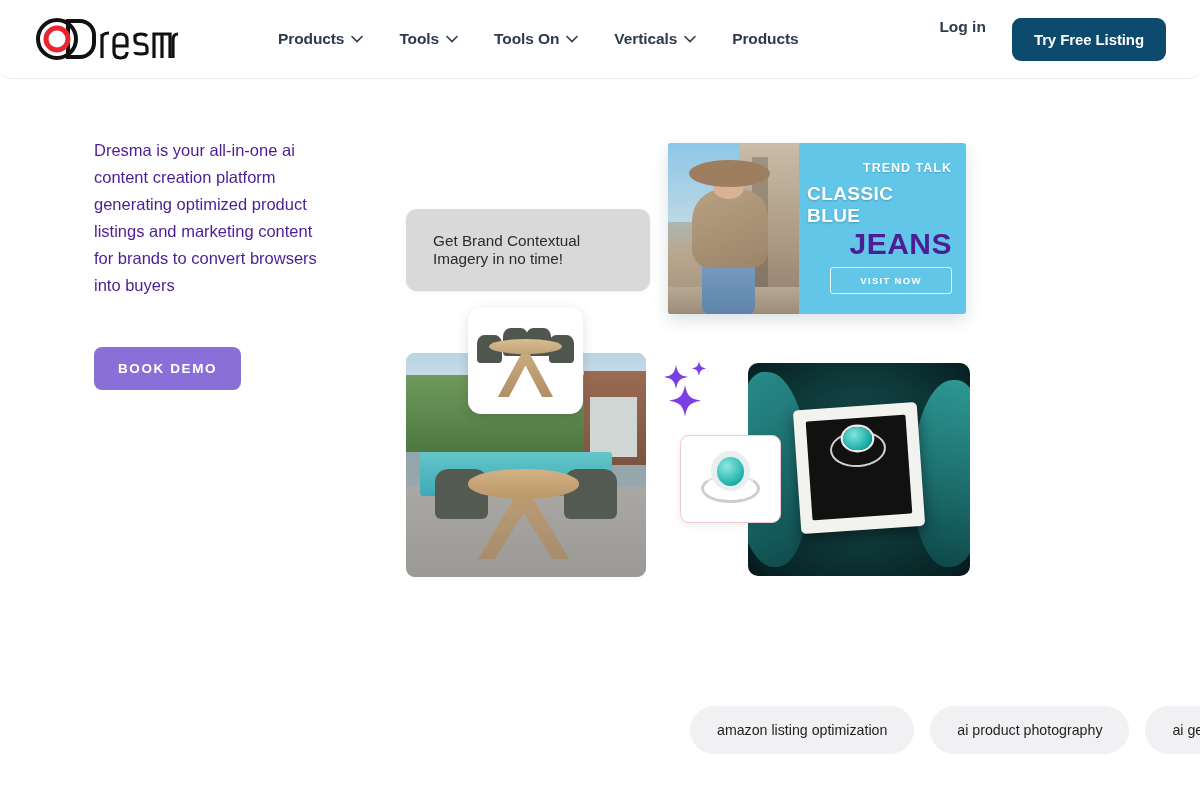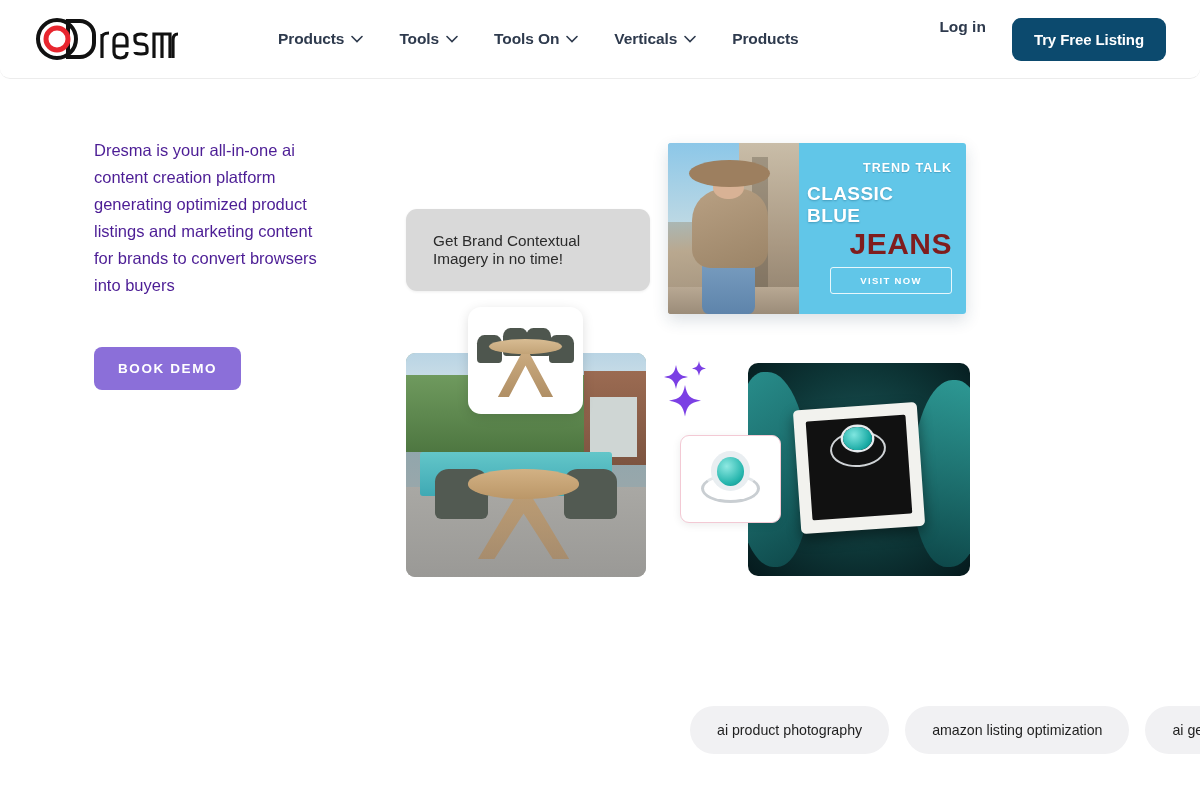--- a/index.html
+++ b/index.html
@@ -123,21 +123,21 @@
   .banner-copy {
     flex: 1; background: #61c6e8; position: relative;
     display: flex; flex-direction: column;
     align-items: flex-end; justify-content: center;
     padding: 10px 14px 12px 8px;
   }
   .bt-trend { color:#ffffff; font-weight:700; font-size:12.5px; letter-spacing:1px;
     font-family:"Liberation Sans", sans-serif; text-shadow:0 1px 1px rgba(0,60,90,.25); }
   .bt-classic { color:#ffffff; font-weight:700; font-size:19px; letter-spacing:0.4px;
     margin-top:8px; text-shadow:0 1px 2px rgba(0,60,90,.3); }
-  .bt-jeans { color:#7f1d1d; font-weight:700; font-size:30px; letter-spacing:0.5px;
+  .bt-jeans { color:#4c1d95; font-weight:700; font-size:30px; letter-spacing:0.5px;
     line-height:1; margin-top:2px; }
   .bt-visit {
     margin-top:8px; border:1.5px solid rgba(255,255,255,.85); color:#fff;
     font-size:9.5px; font-weight:700; letter-spacing:1.3px;
     padding:7px 0; width:122px; text-align:center; border-radius:3px;
     background: transparent; cursor: pointer; font-family: inherit;
   }
 
   
   .furn-card {
@@ -376,20 +376,20 @@
 
       <div class="jewel-card">
         <div class="jc-band"></div>
         <div class="jc-halo"></div>
         <div class="jc-gem"></div>
       </div>
 
     </div>
 
     <div class="tags">
+      <button class="pill">amazon listing optimization</button>
       <button class="pill">ai product photography</button>
-      <button class="pill">amazon listing optimization</button>
       <button class="pill">ai generated models</button>
 
     </div>
   </div>
 
 </main>
 
 </body></html>

